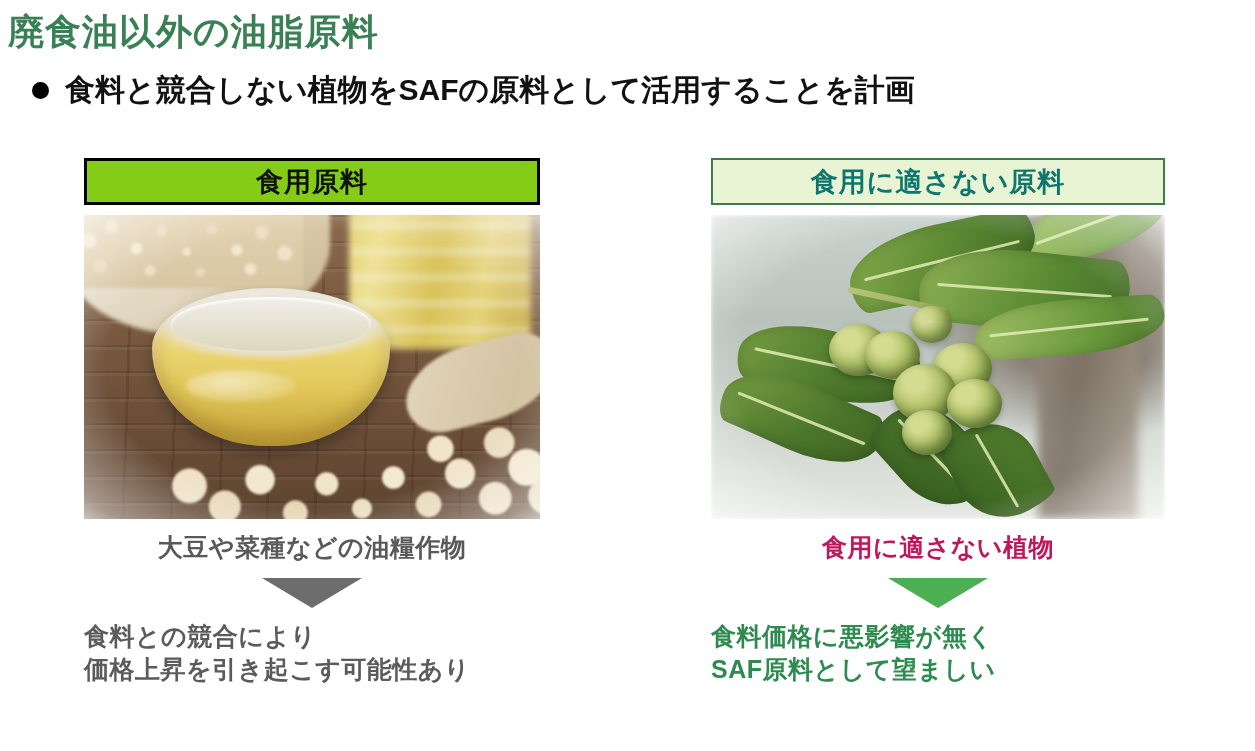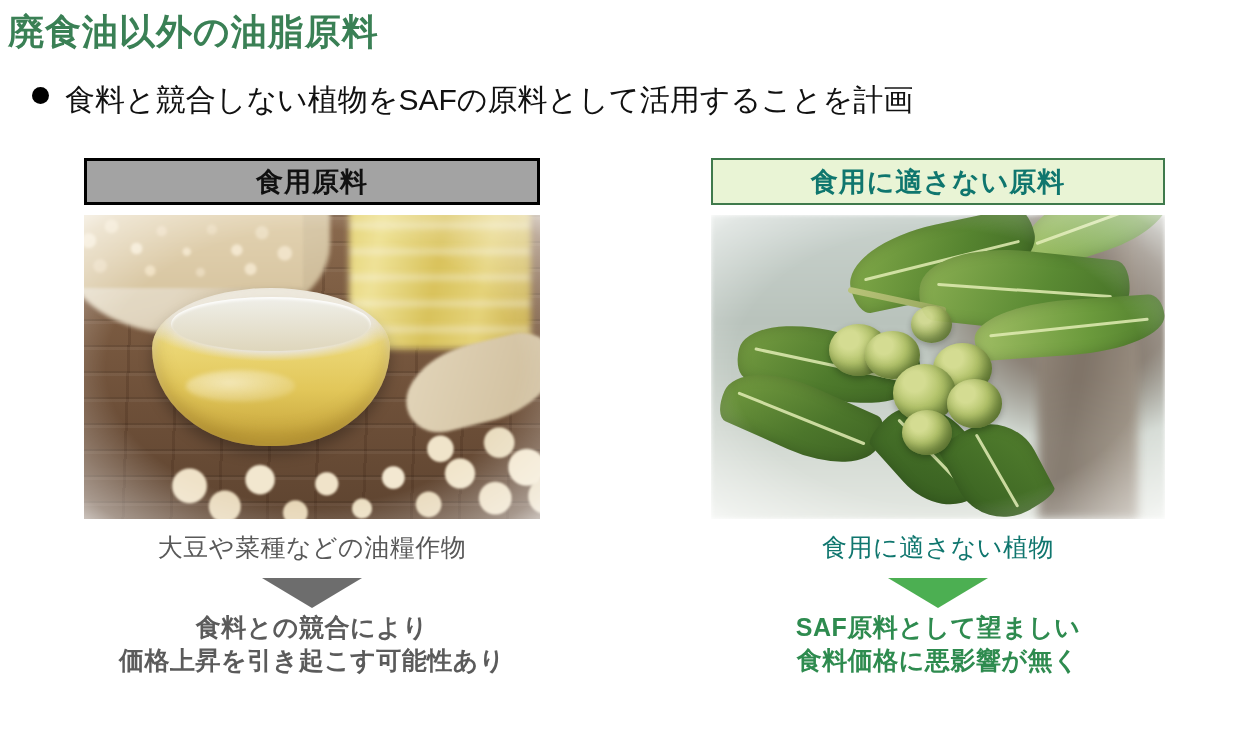--- a/index.html
+++ b/index.html
@@ -40,24 +40,23 @@
   }
   .bullet-dot {
     width: 17px;
     height: 17px;
     border-radius: 50%;
     background: #000000;
     flex: none;
   }
   .bullet-text {
     font-size: 30px;
-    font-weight: normal;
+    font-weight: bold;
     color: #111111;
     letter-spacing: 0px;
-    margin-top: 10px;
   }
 
   
   .col {
     position: absolute;
     top: 158px;
   }
   .col-left  { left: 84px;  width: 456px; }
   .col-right { left: 711px; width: 454px; }
 
@@ -66,21 +65,21 @@
     height: 47px;
     display: flex;
     align-items: center;
     justify-content: center;
     box-sizing: border-box;
     font-size: 27px;
     font-weight: bold;
     letter-spacing: 1px;
   }
   .hdr-edible {
-    background: #a3a3a3;
+    background: #84cc16;
     border: 3px solid #000000;
     color: #111111;
   }
   .hdr-inedible {
     background: #e9f4d5;
     border: 2px solid #3f7a4c;
     color: #0f766e;
   }
 
   
@@ -275,44 +274,44 @@
     position:absolute; left: 30%; top: 27%; width: 22%; height: 6px;
     background: linear-gradient(90deg,#b9c47a,#97a75c);
     border-radius: 4px; transform: rotate(12deg);
   }
 
   
   .caption {
     margin-top: 12px;
     text-align: center;
     font-size: 25px;
-    font-weight: normal;
+    font-weight: bold;
     letter-spacing: 0.5px;
   }
   .cap-gray  { color: #595959; }
-  .cap-green { color: #0f766e; }
+  .cap-green { color: #be185d; }
 
   
   .arrow-wrap {
     margin-top: 14px;
     display: flex;
     justify-content: center;
   }
   .arrow {
     width: 0; height: 0;
     border-left: 50px solid transparent;
     border-right: 50px solid transparent;
   }
   .arrow-gray  { border-top: 30px solid #6d6d6d; }
   .arrow-green { border-top: 30px solid #4caf52; }
 
   
   .concl {
-    margin-top: 3px;
-    text-align: center;
+    margin-top: 12px;
+    text-align: left;
     font-size: 25px;
     font-weight: bold;
     line-height: 1.32;
     letter-spacing: 0.5px;
   }
   .concl-gray  { color: #5b5b5b; }
   .concl-green { color: #2e8b4f; }
 </style>
 </head>
 <body>
@@ -379,16 +378,16 @@
     </div>
   </div>
 
   <div class="caption cap-green">食用に適さない植物</div>
 
   <div class="arrow-wrap">
     <div class="arrow arrow-green"></div>
   </div>
 
   <div class="concl concl-green">
+    <div>食料価格に悪影響が無く</div>
     <div>SAF原料として望ましい</div>
-    <div>食料価格に悪影響が無く</div>
   </div>
 </div>
 
 </body></html>

